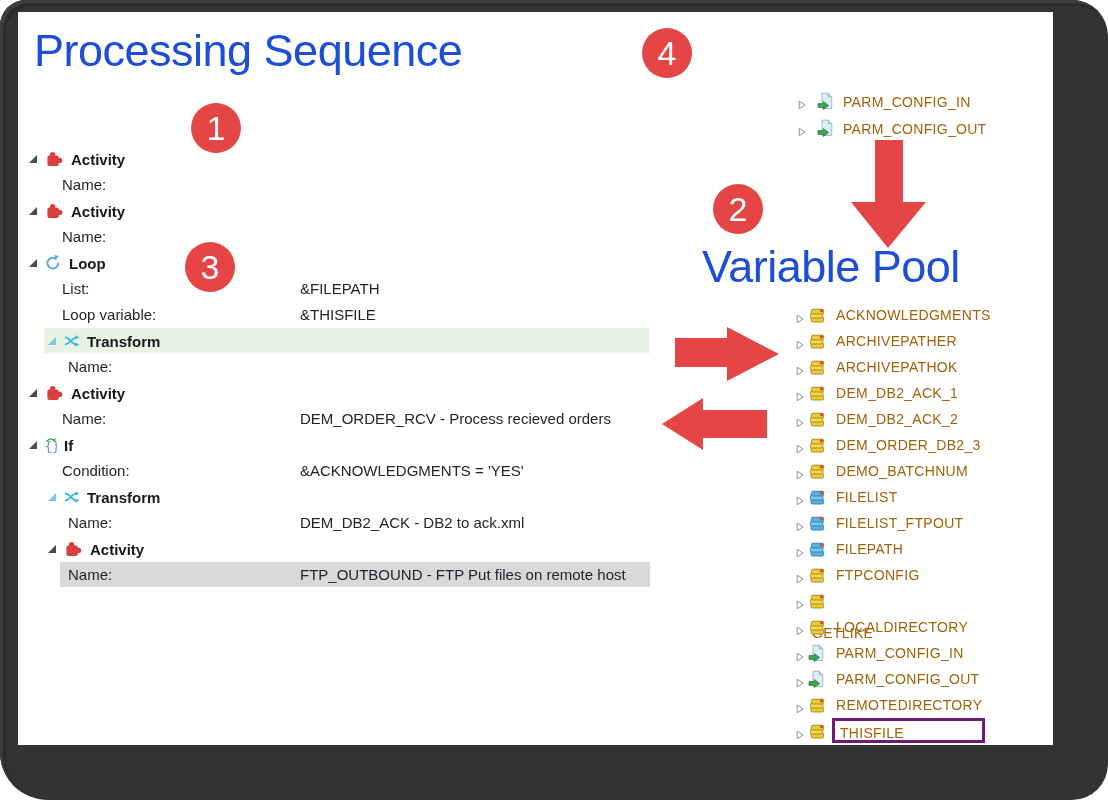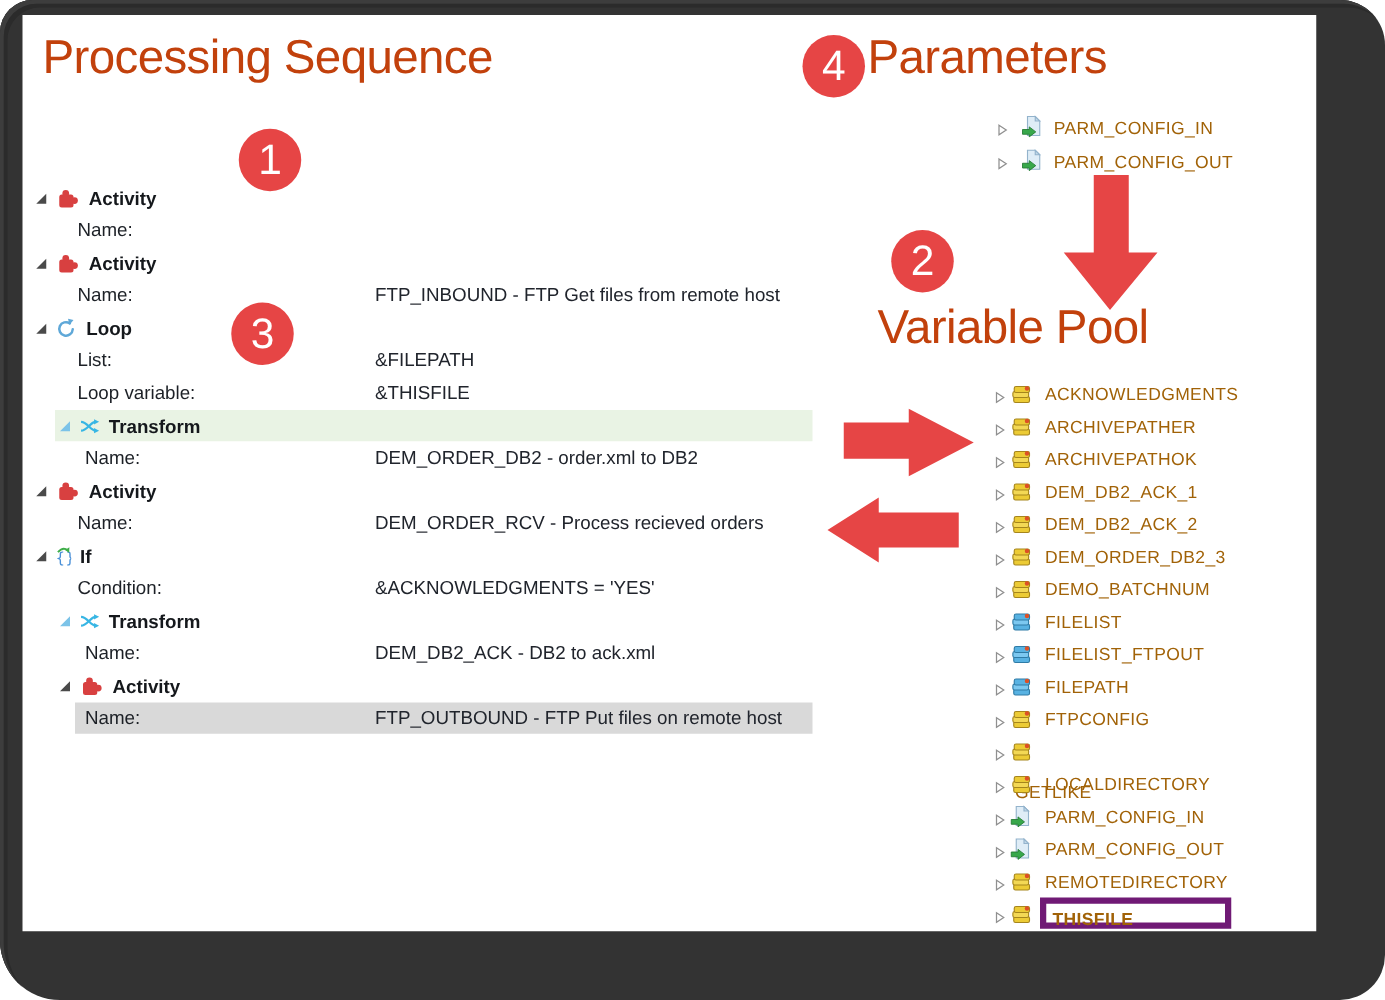--- a/index.html
+++ b/index.html
@@ -2,21 +2,21 @@
 <html><head>
 <meta charset="utf-8">
 <style>
   html,body{margin:0;padding:0;background:#ffffff;}
   body{font-family:"Liberation Sans",sans-serif;}
   .stage{position:relative;width:1108px;height:800px;overflow:hidden;}
   .frame{position:absolute;inset:0;background:#333333;border-radius:26px 36px 36px 48px;
          box-shadow: inset 3px 3px 0 #3d3d3d, inset 6px 6px 0 #2b2b2b;}
   .content{position:absolute;left:18px;top:12px;width:1035px;height:733px;background:#ffffff;}
 
-  .title{position:absolute;font-size:38px;color:#c2410c;white-space:nowrap;letter-spacing:-0.5px;line-height:1.1;}
+  .title{position:absolute;font-size:45px;color:#1d4ed8;white-space:nowrap;letter-spacing:-0.5px;line-height:1.1;}
 
   .badge{position:absolute;width:50px;height:50px;border-radius:50%;background:#e64545;color:#ffffff;
          display:flex;align-items:center;justify-content:center;font-size:34px;font-weight:400;}
 
   .arrows{position:absolute;left:0;top:0;width:1108px;height:800px;pointer-events:none;}
 
   
   .row{position:absolute;left:0;width:1090px;height:26px;}
   .hl{position:absolute;top:0;height:25px;z-index:0;}
   .hl-green{background:#e9f3e4;}
@@ -26,31 +26,30 @@
   .nicon{display:inline-flex;margin-right:7px;flex:none;}
   .nlabel{font-size:15px;font-weight:bold;color:#15181c;white-space:nowrap;}
   .flabel{position:absolute;top:4px;font-size:15px;color:#1c2026;white-space:nowrap;z-index:1;}
   .fvalue{position:absolute;left:300px;top:4px;font-size:15px;color:#20242c;white-space:nowrap;z-index:1;}
 
   
   .vrow{position:absolute;left:0;width:1090px;height:26px;}
   .vexp{position:absolute;width:10px;height:10px;}
   .vicon{position:absolute;width:18px;height:18px;}
   .vlabel{position:absolute;font-size:14px;color:#a16207;letter-spacing:0.3px;white-space:nowrap;}
-  .vlabel.selected{border:5px solid #701a75;background:#ffffff;box-sizing:border-box;font-weight:bold;}
+  .vlabel.selected{border:3px solid #701a75;background:#ffffff;box-sizing:border-box;}
 </style>
 </head>
 <body>
 
 <div class="stage">
   <div class="frame"></div>
   <div class="content"></div>
 
   <div class="title" style="left:34px;top:26px;">Processing Sequence</div>
-  <div class="title" style="left:694px;top:26px;">Parameters</div>
   <div class="title" style="left:702px;top:242px;">Variable Pool</div>
 
   <div class="badge" style="left:191px;top:103px;">1</div>
   <div class="badge" style="left:185px;top:242px;">3</div>
   <div class="badge" style="left:642px;top:28px;">4</div>
   <div class="badge" style="left:713px;top:184px;">2</div>
 
   <svg class="arrows" viewBox="0 0 1108 800">
     <polygon fill="#e64545" points="875,140 903,140 903,202 926,202 888,248 851,202 875,202"></polygon>
     <polygon fill="#e64545" points="675,338 727,338 727,327 779,354 727,381 727,367 675,367"></polygon>
@@ -94,21 +93,20 @@
                 <circle cx="8.6" cy="4.7" r="2.7"></circle>
                 <circle cx="15.6" cy="10.4" r="2.7"></circle>
               </g>
             </svg>
           </div>
           <div class="nlabel">Activity</div>
         </div>
       </div>
       <div class="row" style="top: 224px;">
         <div class="flabel" style="left: 62px;">Name:</div>
-        <div class="fvalue">FTP_INBOUND - FTP Get files from remote host</div>
       </div>
       <div class="row" style="top: 250px;">
         <div class="rowline" style="left: 28px;">
           <div class="exp">
             <svg width="10" height="10" viewBox="0 0 10 10">
               <path d="M9 1 V9 H1 Z" fill="#4a4a4a"></path>
             </svg>
           </div>
           <div class="nicon">
             <svg width="18" height="18" viewBox="0 0 18 18">
@@ -141,21 +139,20 @@
               <path d="M1.5 13 C7 13 10 5 14.5 5" fill="none" stroke="#38b6e4" stroke-width="2"></path>
               <path d="M13.2 2.6 L17.8 5 L13.2 7.4 Z" fill="#38b6e4"></path>
               <path d="M13.2 10.6 L17.8 13 L13.2 15.4 Z" fill="#38b6e4"></path>
             </svg>
           </div>
           <div class="nlabel">Transform</div>
         </div>
       </div>
       <div class="row" style="top: 354px;">
         <div class="flabel" style="left: 68px;">Name:</div>
-        <div class="fvalue">DEM_ORDER_DB2 - order.xml to DB2</div>
       </div>
       <div class="row" style="top: 380px;">
         <div class="rowline" style="left: 28px;">
           <div class="exp">
             <svg width="10" height="10" viewBox="0 0 10 10">
               <path d="M9 1 V9 H1 Z" fill="#4a4a4a"></path>
             </svg>
           </div>
           <div class="nicon">
             <svg width="20" height="18" viewBox="0 0 20 18">

